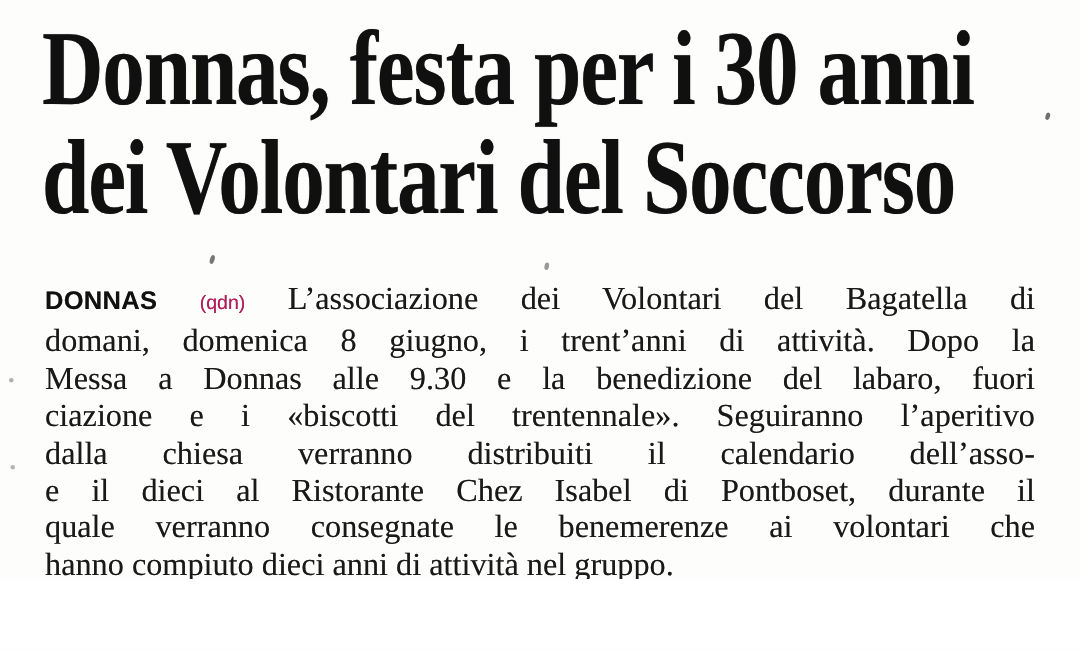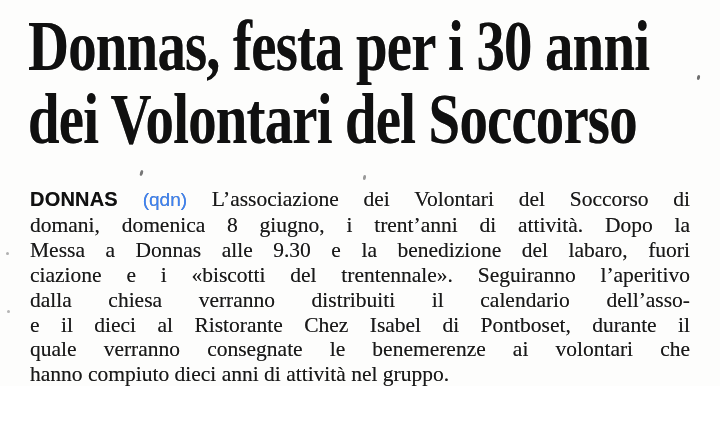--- a/index.html
+++ b/index.html
@@ -51,29 +51,29 @@
     color: #191919;
     text-shadow: 0 0 0.4px rgba(0,0,0,0.5);
   }
   .body-line.last {
     text-align-last: left;
   }
   .seg-plain { font-family: "Liberation Serif", serif; }
   .seg-lead {
     font-family: "Liberation Sans", sans-serif;
     font-weight: bold;
-    font-size: 20px;
+    font-size: 17px;
     letter-spacing: 0.2px;
     color: #111;
   }
   .seg-agency {
     font-family: "Liberation Sans", sans-serif;
     font-weight: normal;
-    font-size: 19px;
-    color: #3b82f6;
+    font-size: 13px;
+    color: #be185d;
   }
   
   .scan-bar {
     position: absolute;
     left: 455px;
     top: 429px;
     width: 142px;
     height: 5px;
     border-radius: 2px 2px 0 0;
     background: linear-gradient(90deg,
@@ -98,21 +98,21 @@
 <body>
 
 <div class="page">
 
   <div class="headline">
     <span class="headline-line">Donnas, festa per i 30 anni</span>
     <span class="headline-line">dei Volontari del Soccorso</span>
   </div>
 
   <div class="article-body">
-      <div class="body-line"><span class="seg-lead">DONNAS</span> <span class="seg-agency">(qdn)</span> <span class="seg-plain">L’associazione dei Volontari del Soccorso di</span></div>
+      <div class="body-line"><span class="seg-lead">DONNAS</span> <span class="seg-agency">(qdn)</span> <span class="seg-plain">L’associazione dei Volontari del Bagatella di</span></div>
       <div class="body-line"><span class="seg-plain">domani, domenica 8 giugno, i trent’anni di attività. Dopo la</span></div>
       <div class="body-line"><span class="seg-plain">Messa a Donnas alle 9.30 e la benedizione del labaro, fuori</span></div>
       <div class="body-line"><span class="seg-plain">ciazione e i «biscotti del trentennale». Seguiranno l’aperitivo</span></div>
       <div class="body-line"><span class="seg-plain">dalla chiesa verranno distribuiti il calendario dell’asso-</span></div>
       <div class="body-line"><span class="seg-plain">e il dieci al Ristorante Chez Isabel di Pontboset, durante il</span></div>
       <div class="body-line"><span class="seg-plain">quale verranno consegnate le benemerenze ai volontari che</span></div>
       <div class="body-line last"><span class="seg-plain">hanno compiuto dieci anni di attività nel gruppo.</span></div>
     </div>
 
   <div class="scan-bar"></div>

